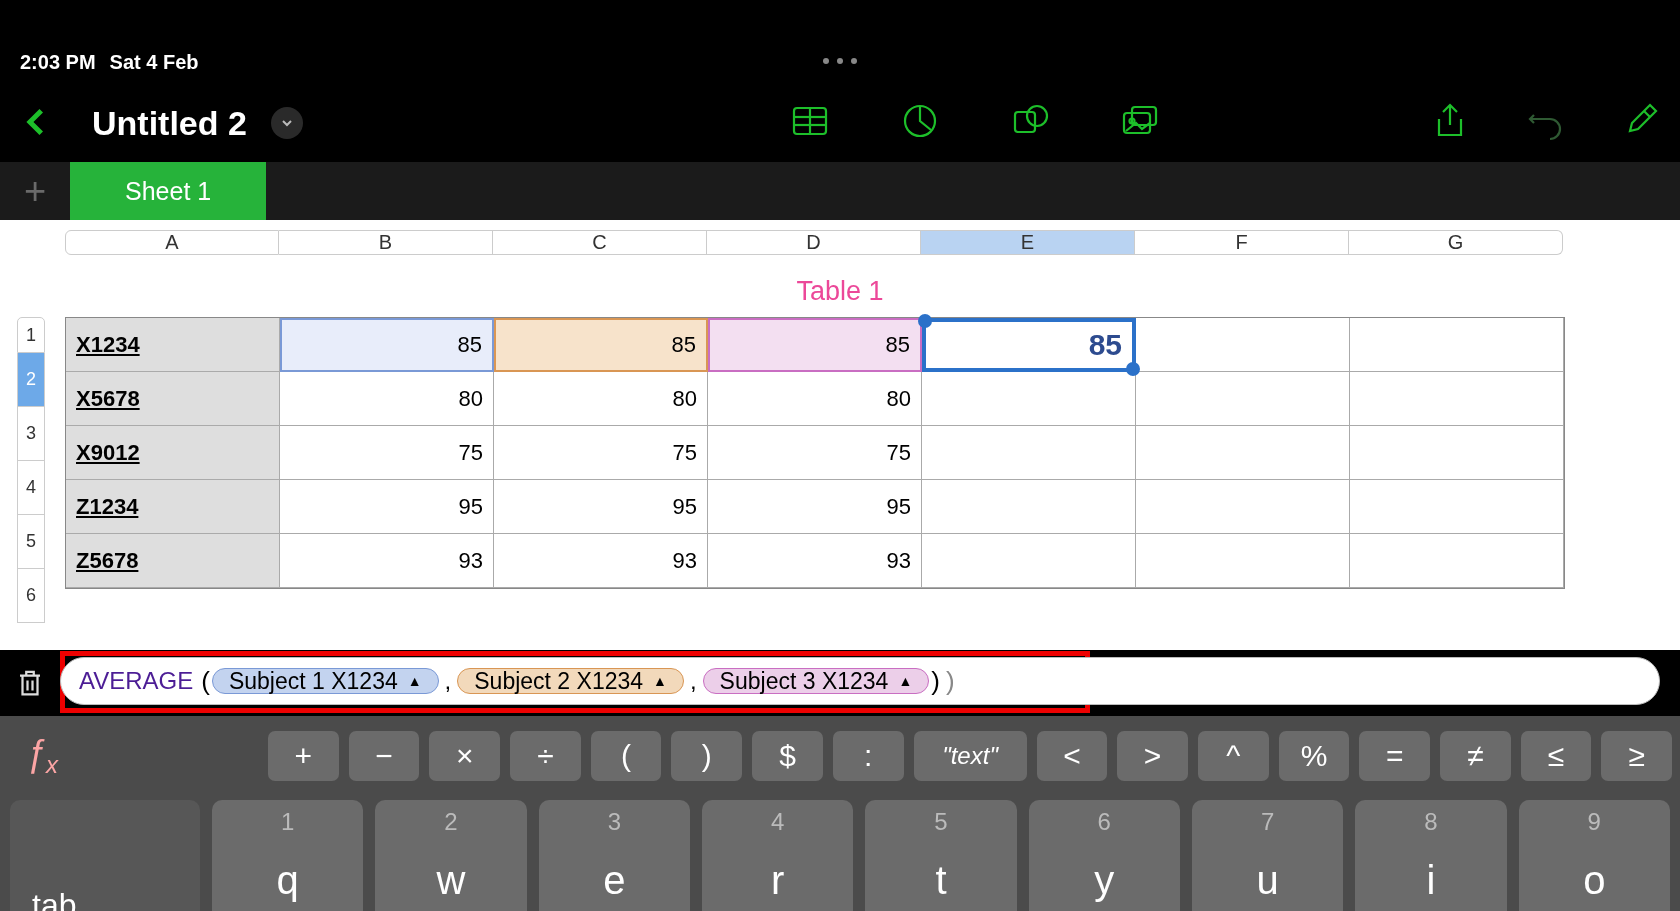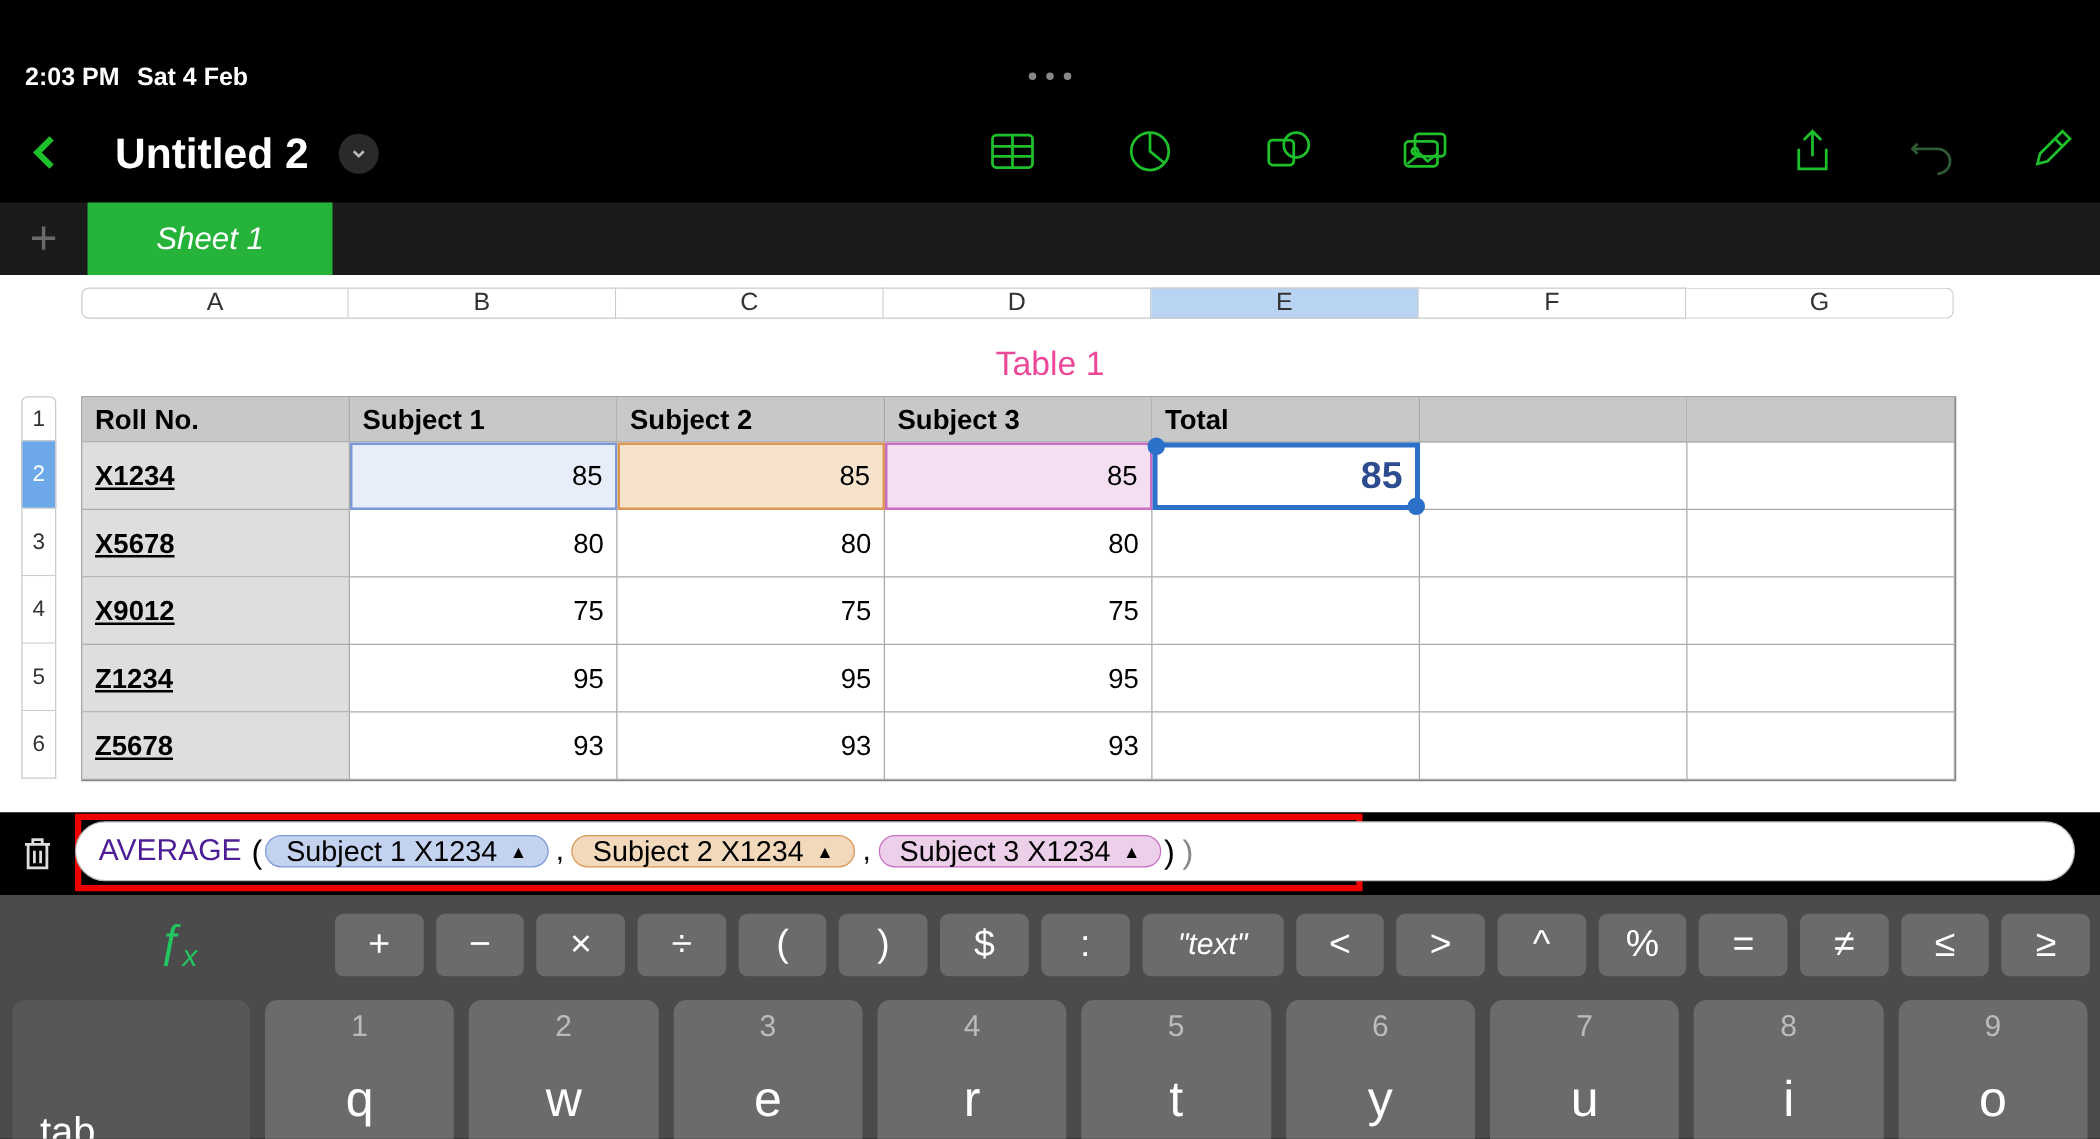--- a/index.html
+++ b/index.html
@@ -17,21 +17,21 @@
   .title-chev { width:32px; height:32px; border-radius:50%; background:#2a2a2a; color:#bbb; display:flex; align-items:center; justify-content:center; font-size:18px; margin-left:6px;}
   .header-icons { margin-left:auto; display:flex; align-items:center; gap:70px; }
   .header-icons-right { display:flex; align-items:center; gap:55px; margin-left:200px;}
   .hicon svg { width:40px; height:40px; }
   .hicon { color:#1DBF2A; }
   .hicon.dim { color:#2f5a33; }
   
   
   .sheet-tabs { height:58px; background:#1b1b1b; display:flex; align-items:stretch;}
   .add-tab { width:70px; display:flex; align-items:center; justify-content:center; color:#6a6a6a; font-size:38px;}
-  .sheet-tab { background:#26b33a; color:#fff; display:flex; align-items:center; justify-content:center; padding:0 55px; font-size:25px; font-weight:500;font-style:italic;}
+  .sheet-tab { background:#26b33a; color:#fff; display:flex; align-items:center; justify-content:center; padding:0 55px; font-size:25px; font-weight:500;}
   
   
   .sheet-area { background:#fff; height:430px; position:relative; }
   .col-headers { display:flex; position:absolute; top:10px; left:65px;}
   .ch { border:1px solid #ccc; border-left:none; height:25px; display:flex; align-items:center; justify-content:center; font-size:20px; color:#333; background:#fff;}
   .ch:first-child { border-left:1px solid #ccc; border-top-left-radius:6px; border-bottom-left-radius:6px;}
   .ch:last-child { border-top-right-radius:6px; border-bottom-right-radius:6px;}
   .ch.w { width:214px; }
   .ch.sel { background:#b9d3f2;}
   .row-headers { position:absolute; top:97px; left:17px; }
@@ -66,21 +66,21 @@
   .token .tri { font-size:14px;}
   .tok-b { background:#c3d3ef; border:1px solid #7a99d6;}
   .tok-c { background:#f2d9bb; border:1px solid #d99654;}
   .tok-d { background:#eccfe9; border:1px solid #c96ec2;}
   .comma { font-size:24px; color:#000; padding:0 6px;}
   .paren-r2 { font-size:26px; color:#888; padding-left:4px;}
   
   
   .kbd { background:#4b4b4b; height:235px; position:relative;}
   .kbd-row1 { height:74px; display:flex; align-items:center; gap:10px; padding:10px 8px 4px 8px;}
-  .fx { width:250px; color:#22c55e; font-size:36px; font-style:italic; padding-left:18px;text-align:center;}
+  .fx { width:250px; color:#fca5a5; font-size:36px; font-style:italic; padding-left:18px;}
   .fx sub { font-size:24px; font-style:italic;}
   .opkey { background:#6b6b6b; color:#fff; border-radius:7px; height:50px; display:flex; align-items:center; justify-content:center; font-size:30px; flex:1;}
   .kbd-row2 { height:150px; display:flex; gap:12px; padding:10px 10px 0 10px;}
   .bigkey { background:#6b6b6b; border-radius:10px; flex:1; position:relative; display:flex; flex-direction:column; align-items:center; justify-content:center;}
   .bigkey .small { position:absolute; top:8px; color:#bbb; font-size:24px;}
   .bigkey .main { color:#fff; font-size:40px; margin-top:20px;}
   .tabkey { background:#575757; border-radius:10px; width:190px; display:flex; align-items:flex-end; justify-content:flex-start; padding:0 0 16px 22px;}
   .tabkey span { color:#fff; font-size:32px;}
 </style>
 </head>
@@ -180,29 +180,20 @@
     <div class="rh">1</div>
     <div class="rh sel">2</div>
     <div class="rh">3</div>
     <div class="rh">4</div>
     <div class="rh">5</div>
     <div class="rh">6</div>
   </div>
   <div class="table-title">Table 1</div>
 
   <div class="grid">
-    <div class="grow head">
-      <div class="gcell">Roll No.</div>
-      <div class="gcell">Subject 1</div>
-      <div class="gcell">Subject 2</div>
-      <div class="gcell">Subject 3</div>
-      <div class="gcell">Total</div>
-      <div class="gcell"></div>
-      <div class="gcell"></div>
-    </div>
     <div class="grow">
       <div class="gcell roll">X1234</div>
       <div class="gcell num ref-b">85</div>
       <div class="gcell num ref-c">85</div>
       <div class="gcell num ref-d">85</div>
       <div class="gcell num active">85</div>
       <div class="gcell"></div>
       <div class="gcell"></div>
     </div>
     <div class="grow">

